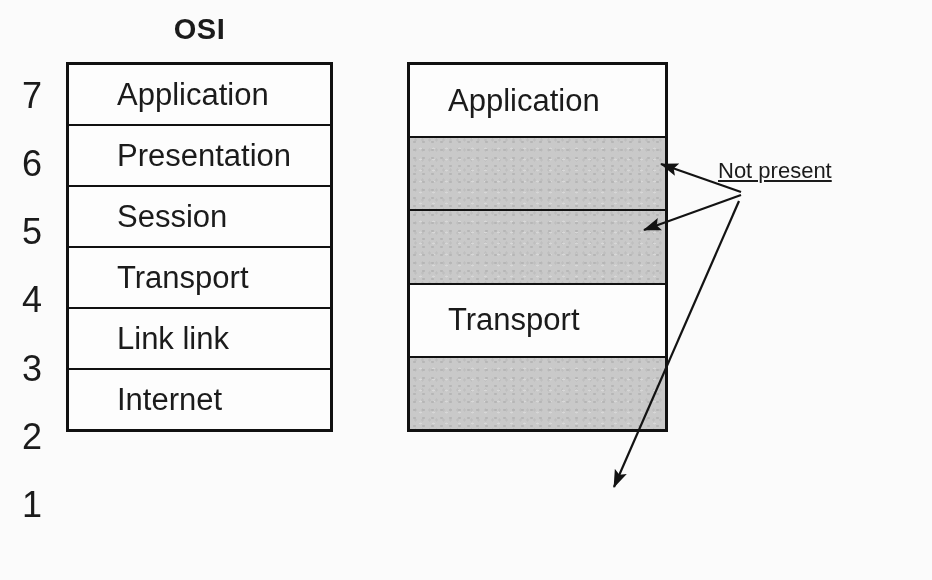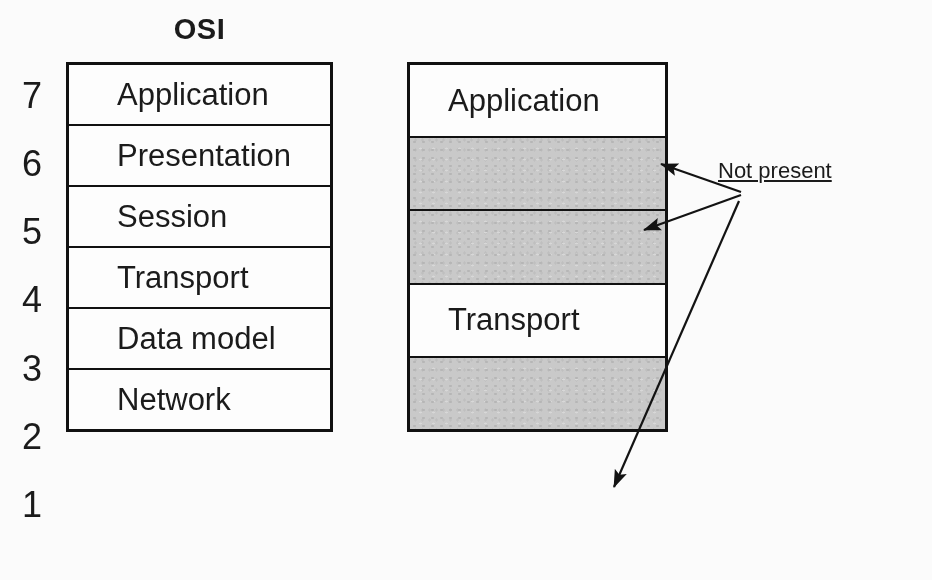--- a/index.html
+++ b/index.html
@@ -87,22 +87,22 @@
     <div class="num">3</div>
     <div class="num">2</div>
     <div class="num">1</div>
   </div>
 
   <div class="stack osi-stack">
     <div class="layer-row">Application</div>
     <div class="layer-row">Presentation</div>
     <div class="layer-row">Session</div>
     <div class="layer-row">Transport</div>
-    <div class="layer-row">Data model</div>
-    <div class="layer-row">Network</div>
+    <div class="layer-row">Link link</div>
+    <div class="layer-row">Internet</div>
   </div>
 
   <div class="stack tcp-stack">
     <div class="layer-row">Application</div>
     <div class="layer-row absent"></div>
     <div class="layer-row absent"></div>
     <div class="layer-row">Transport</div>
     <div class="layer-row absent"></div>
   </div>
 

